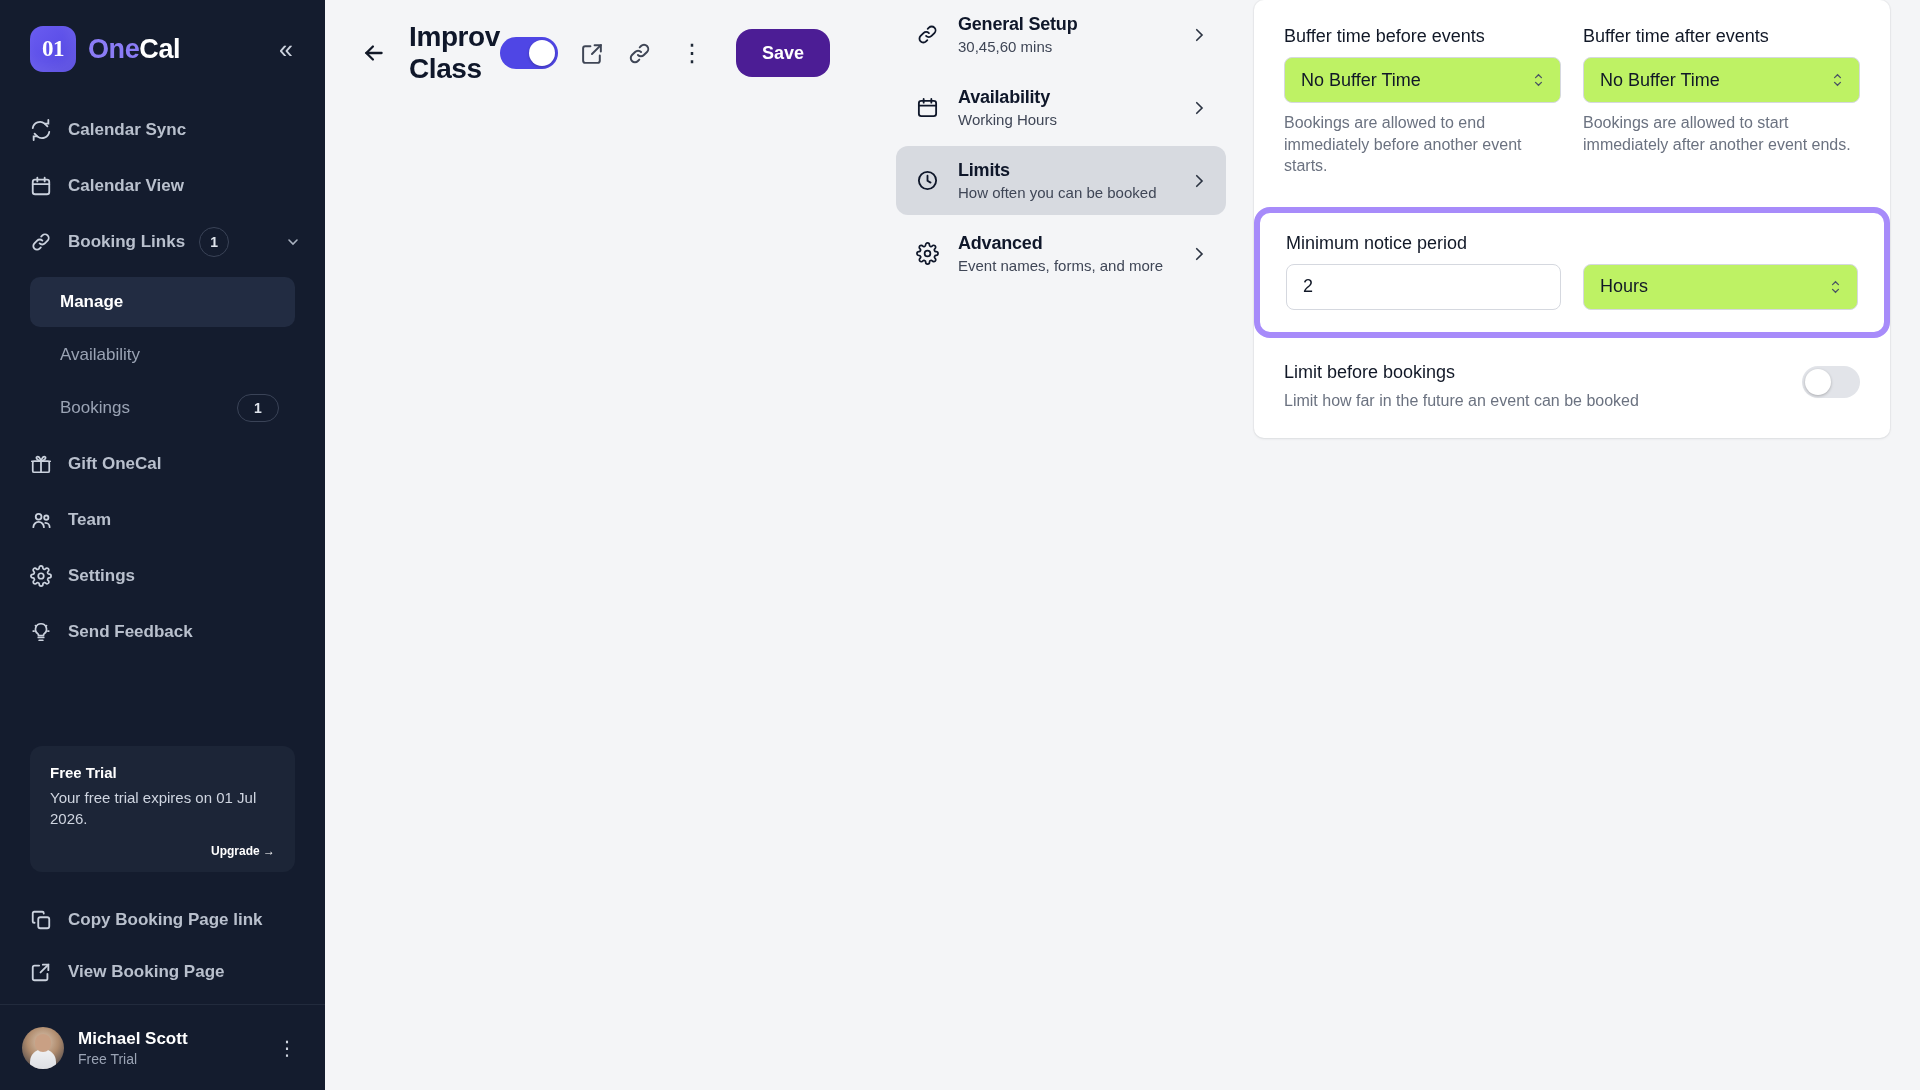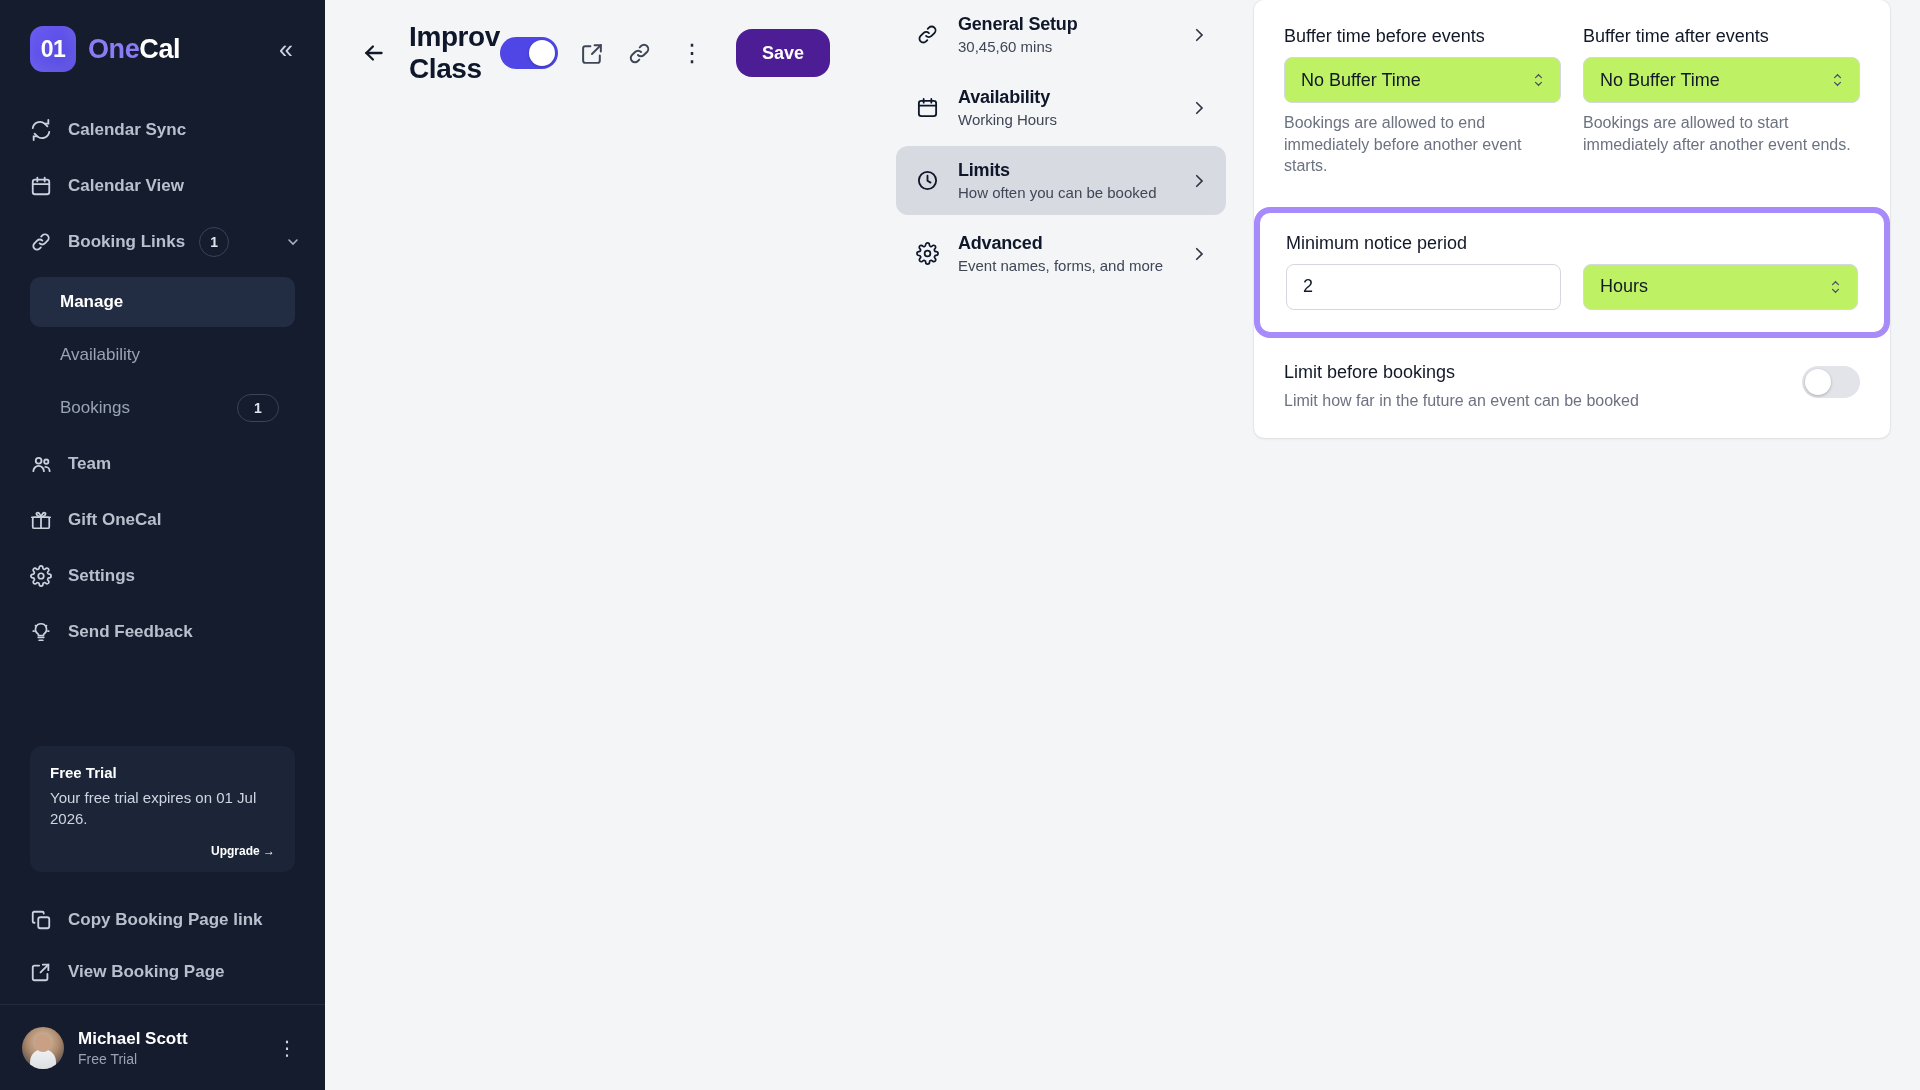--- a/index.html
+++ b/index.html
@@ -23,20 +23,21 @@
     display: flex; align-items: center;
     height: 62px; padding: 0 26px 0 30px;
   }
   .logo-badge {
     width: 46px; height: 46px; border-radius: 13px;
     background: linear-gradient(135deg,#6a5cf0 0%,#5b4ee8 55%,#4f42dd 100%);
     color: #fff; font-weight: 700; font-size: 23px;
     display: flex; align-items: center; justify-content: center;
     letter-spacing: -0.5px;
     box-shadow: inset -6px -8px 14px rgba(255,255,255,0.10);
+    font-family: Liberation Serif, serif;
   }
   .brand-name {
     margin-left: 12px; font-size: 27px; font-weight: 700; letter-spacing: -0.4px;
   }
   .brand-one { color: #8b7cf6; }
   .brand-cal { color: #ffffff; }
   .collapse-btn {
     margin-left: auto; color: #cdd3de; font-size: 25px; line-height: 1;
     padding: 4px 6px; cursor: pointer; font-weight: 400;
   }
@@ -259,39 +260,39 @@
             <span>Availability</span>
           </div>
           <div class="sub-item">
             <span>Bookings</span>
             <span class="sbadge">1</span>
           </div>
         </div>
 
         <div class="nav-item">
           <span class="ico">
+            <svg width="22" height="22" viewBox="0 0 24 24" fill="none" stroke="currentColor" stroke-width="1.9" stroke-linecap="round">
+                <rect x="3" y="9" width="18" height="12" rx="1.5"></rect>
+                <path d="M2 9h20M12 9v12"></path>
+                <path d="M12 9S10.5 3 7.8 4.1 9.6 9 12 9zM12 9s1.5-6 4.2-4.9S14.4 9 12 9z"></path>
+              </svg>
+          </span>
+          <span class="lbl">Gift OneCal</span>
+        </div>
+
+        <div class="nav-item">
+          <span class="ico">
             <svg width="23" height="23" viewBox="0 0 24 24" fill="none" stroke="currentColor" stroke-width="1.9" stroke-linecap="round">
                 <circle cx="9" cy="8" r="3"></circle>
                 <path d="M3.5 19a5.5 5.5 0 0 1 11 0"></path>
                 <circle cx="17" cy="9" r="2.2"></circle>
                 <path d="M16 14.5c2.6 0 4.5 2 4.5 4.5"></path>
               </svg>
           </span>
           <span class="lbl">Team</span>
-        </div>
-
-        <div class="nav-item">
-          <span class="ico">
-            <svg width="22" height="22" viewBox="0 0 24 24" fill="none" stroke="currentColor" stroke-width="1.9" stroke-linecap="round">
-                <rect x="3" y="9" width="18" height="12" rx="1.5"></rect>
-                <path d="M2 9h20M12 9v12"></path>
-                <path d="M12 9S10.5 3 7.8 4.1 9.6 9 12 9zM12 9s1.5-6 4.2-4.9S14.4 9 12 9z"></path>
-              </svg>
-          </span>
-          <span class="lbl">Gift OneCal</span>
         </div>
 
         <div class="nav-item">
           <span class="ico">
             <svg width="22" height="22" viewBox="0 0 24 24" fill="none" stroke="currentColor" stroke-width="1.9">
                 <circle cx="12" cy="12" r="3"></circle>
                 <path d="M19.4 15a1.6 1.6 0 0 0 .3 1.8l.1.1a2 2 0 1 1-2.8 2.8l-.1-.1a1.6 1.6 0 0 0-1.8-.3 1.6 1.6 0 0 0-1 1.5V21a2 2 0 1 1-4 0v-.1A1.6 1.6 0 0 0 9 19.4a1.6 1.6 0 0 0-1.8.3l-.1.1a2 2 0 1 1-2.8-2.8l.1-.1a1.6 1.6 0 0 0 .3-1.8 1.6 1.6 0 0 0-1.5-1H3a2 2 0 1 1 0-4h.1A1.6 1.6 0 0 0 4.6 9a1.6 1.6 0 0 0-.3-1.8l-.1-.1a2 2 0 1 1 2.8-2.8l.1.1a1.6 1.6 0 0 0 1.8.3H9a1.6 1.6 0 0 0 1-1.5V3a2 2 0 1 1 4 0v.1a1.6 1.6 0 0 0 1 1.5 1.6 1.6 0 0 0 1.8-.3l.1-.1a2 2 0 1 1 2.8 2.8l-.1.1a1.6 1.6 0 0 0-.3 1.8V9a1.6 1.6 0 0 0 1.5 1H21a2 2 0 1 1 0 4h-.1a1.6 1.6 0 0 0-1.5 1z"></path>
               </svg>
           </span>
           <span class="lbl">Settings</span>

